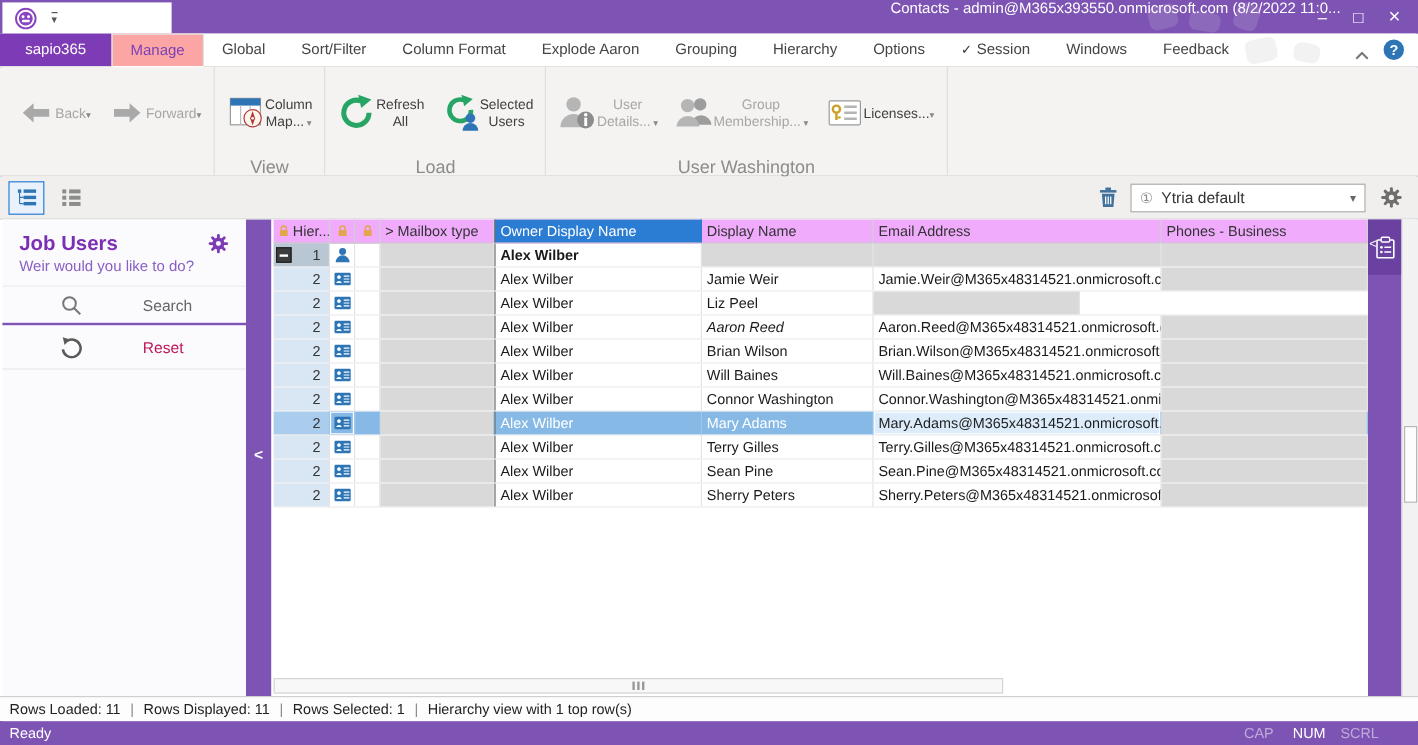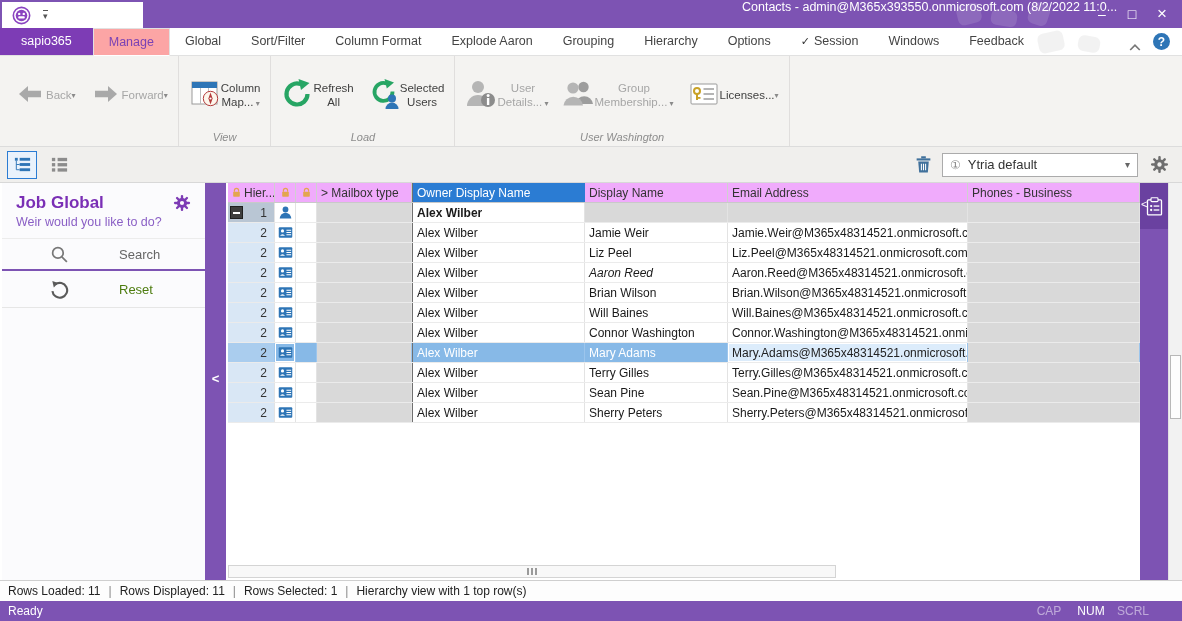--- a/index.html
+++ b/index.html
@@ -41,21 +41,21 @@
   .ribbon{position:absolute;top:56px;left:0;right:0;height:91px;background:#f4f3f1;border-bottom:1px solid #dcdcdc;
           display:flex;align-items:stretch;padding-left:4px;}
   .rgroup{display:flex;flex-direction:column;border-right:1px solid #e0dedd;padding:2px 3px 0;}
   .rbuttons{flex:1;display:flex;align-items:flex-start;}
   .rbtn{display:flex;align-items:center;padding:4px 7px 0;font-size:11.5px;color:#3f3f3f;line-height:1.18;height:100%;}
   .rbtn .ricon{width:32px;height:32px;margin-bottom:3px;}
   .rbtn .ricon svg{width:100%;height:100%;}
   .rlines{text-align:center;}
   .rcaret{color:#8a8a8a;font-size:8px;line-height:10px;}
   .rbtn.disabled{color:#a6a6a6;}
-  .rgroup-label{height:17px;text-align:center;font-size:11px;color:#8c8c8c;padding-top:2px;font-style:italic;}
+  .rgroup-label{height:17px;text-align:center;font-size:15px;color:#8c8c8c;padding-top:2px;}
 
   
   .groupbar{position:absolute;top:147px;left:0;right:0;height:36px;background:#f0efed;border-bottom:1px solid #d8d8d8;
             display:flex;align-items:center;}
   .vtoggle{width:30px;height:28px;margin-left:7px;display:flex;align-items:center;justify-content:center;border:1px solid transparent;}
   .vtoggle svg{width:19px;height:19px;}
   .vtoggle.sel{border-color:#2b7cd3;background:#e9f2fc;}
   .group-hint{margin-left:14px;font-size:13px;color:#2b2b2b;}
   .gb-right{margin-left:auto;display:flex;align-items:center;gap:7px;padding-right:9px;}
   .trash-btn{width:24px;height:24px;display:flex;align-items:center;justify-content:center;}
@@ -70,21 +70,21 @@
   .content{position:absolute;top:183px;left:0;width:1182px;height:397px;background:#fff;}
 
   .sidebar{position:absolute;left:2px;top:0;width:203px;height:100%;background:#fbfbfd;}
   .sb-titlerow{padding:10px 14px 1px;display:flex;align-items:center;}
   .sb-title{font-size:17px;font-weight:bold;color:#7a2fb5;}
   .sb-gear{margin-left:auto;width:18px;height:18px;}
   .sb-sub{padding:1px 14px 9px;font-size:12.5px;color:#8a5fc5;}
   .sb-row{height:33px;display:flex;align-items:center;padding-left:48px;font-size:13px;color:#666;border-top:1px solid #ececec;}
   .sb-row .sb-ic{width:19px;height:19px;margin-right:50px;}
   .sb-search{border-bottom:2px solid #7d53b3;}
-  .sb-reset{height:37px;border-top:none;border-bottom:1px solid #e6e6e6;color:#4d7c0f;}
+  .sb-reset{height:37px;border-top:none;border-bottom:1px solid #e6e6e6;color:#be185d;}
   .sb-suggest{position:absolute;left:0;right:0;bottom:2px;height:30px;background:#ececec;display:flex;align-items:center;justify-content:center;
               gap:9px;color:#7a2fb5;font-size:13px;}
   .sb-suggest svg{width:17px;height:17px;}
 
   .lstrip{position:absolute;left:205px;top:0;width:21px;height:100%;background:#7d53b3;}
   .lstrip .chev{position:absolute;left:0;right:0;top:188px;text-align:center;color:#fff;font-size:13px;font-weight:bold;}
 
   .gridwrap{position:absolute;left:228px;top:0;width:912px;height:100%;background:#fff;}
   .ghead{display:flex;height:20px;background:#f0abfc;border-bottom:1px solid #c9c9c9;}
   .hcell{border-right:1px solid #d0d0d0;font-size:12px;color:#333;display:flex;align-items:center;padding:0 4px;gap:3px;
@@ -350,21 +350,21 @@
           <circle cx="10" cy="10" r="2.3" fill="#f0efed"></circle>
         </svg>
     </span>
   </div>
 </div>
 
 <div class="content">
 
   <div class="sidebar">
     <div class="sb-titlerow">
-      <span class="sb-title">Job Global</span>
+      <span class="sb-title">Job Users</span>
       <span class="sb-gear">
         <svg viewBox="0 0 20 20">
             <g fill="#7d3cb5">
               <rect x="8.7" y="1" width="2.6" height="18" rx="1.2"></rect>
               <rect x="8.7" y="1" width="2.6" height="18" rx="1.2" transform="rotate(45 10 10)"></rect>
               <rect x="8.7" y="1" width="2.6" height="18" rx="1.2" transform="rotate(90 10 10)"></rect>
               <rect x="8.7" y="1" width="2.6" height="18" rx="1.2" transform="rotate(135 10 10)"></rect>
               <circle cx="10" cy="10" r="5.6"></circle>
             </g>
             <circle cx="10" cy="10" r="2.3" fill="#fbfbfd"></circle>
@@ -494,21 +494,20 @@
                 <circle cx="4.8" cy="6.3" r="1.7" fill="#fff"></circle>
                 <path d="M2.2 11.5 a2.9 2.9 0 0 1 5.2 0 Z" fill="#fff"></path>
                 <path d="M9 5.5 H14 M9 8 H14 M9 10.5 H14" stroke="#fff" stroke-width="1.1"></path>
               </svg>
             </span>
           </div>
           <div class="gc c-blank" style="width: 21px;"></div>
           <div class="gc c-gray" style="width: 95px;"></div>
           <div class="gc c-owner" style="width: 173px;">Alex Wilber</div>
           <div class="gc c-display" style="width: 143px;">Liz Peel</div>
-          <div class="gc c-email" style="width: 240px;">Liz.Peel@M365x48314521.onmicrosoft.com</div>
           <div class="gc c-gray" style="width: 172px;"></div>
         </div>
         <div class="grow">
           <div class="gc c-hier" style="width: 47px;">
             <span class="rownum">2</span>
           </div>
           <div class="gc c-icon" style="width: 21px;">
             <span style="display: flex;">
               <svg viewBox="0 0 16 16">
                 <rect x="0.8" y="2.5" width="14.4" height="11" rx="1" fill="#2e75b6"></rect>

